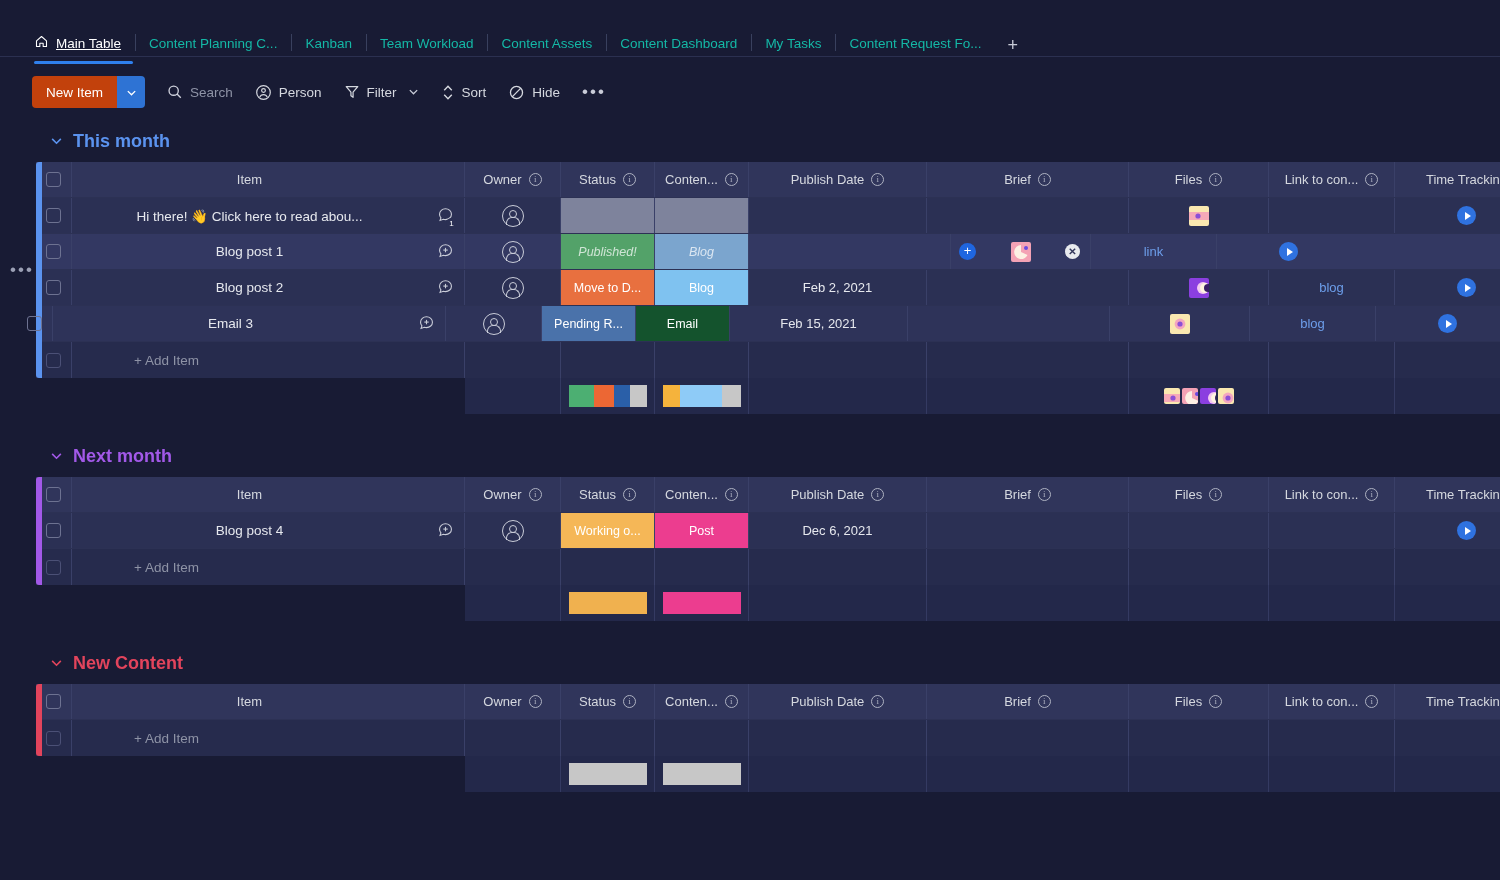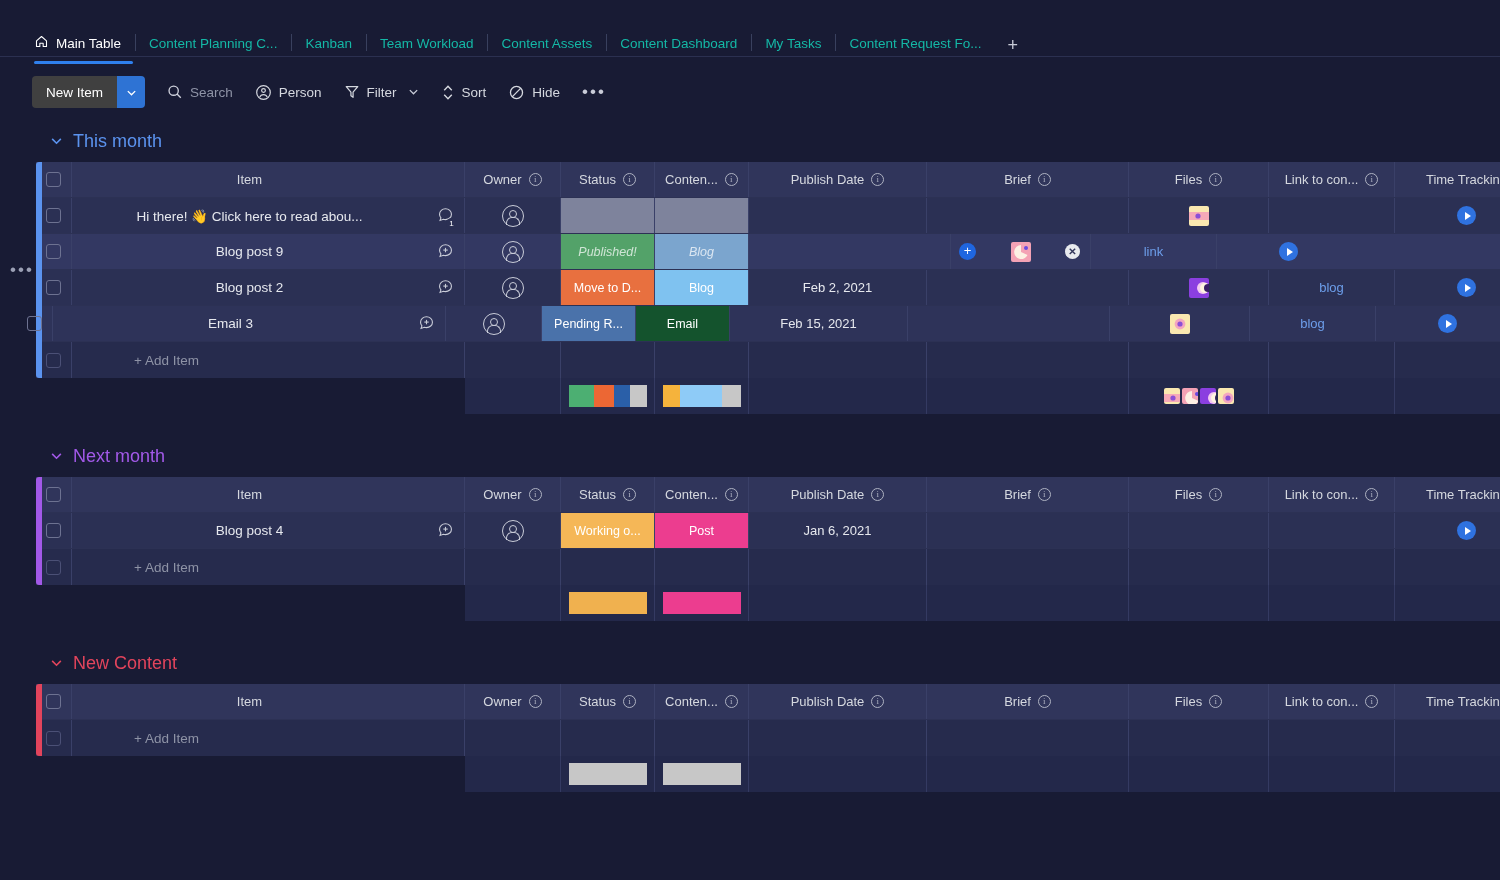--- a/index.html
+++ b/index.html
@@ -22,61 +22,61 @@
   .ico { stroke: #b9bcc9; fill: none; stroke-width: 1.6; }
 
   
   .tabs-wrap { position: relative; margin-top: 12px; }
   .tabs { display: flex; align-items: flex-end; height: 30px; }
   .tab {
     position: relative; display: flex; align-items: center; gap: 7px;
     padding: 0 14px; font-size: 13.5px; color: #14b8a6; height: 26px;
     white-space: nowrap; cursor: pointer;
   }
-  .tab:first-child { padding-left: 2px; }
+  .tab:first-child { padding-left: 2px; text-decoration: underline; }
   .tab + .tab::before {
     content: ""; position: absolute; left: 0; top: 4px;
     height: 17px; width: 1px; background: #39405e;
   }
   .tab.active { color: #ffffff; }
   .tab.active::after {
     content: ""; position: absolute; left: 2px; right: 2px; bottom: -8px;
     height: 3px; background: #2f80ed; border-radius: 2px;
   }
   .tab-add { font-size: 18px; color: #c7cad6; padding: 0 12px; cursor: pointer; line-height: 22px; }
   .tabs-rule { height: 1px; background: #2b3050; margin-left: 0; }
 
   
   .toolbar { display: flex; align-items: center; gap: 0; padding: 16px 0 0 32px; height: 54px; }
   .new-item {
     display: flex; align-items: stretch; border-radius: 4px; overflow: hidden;
     height: 32px; box-shadow: none; cursor: pointer;
   }
   .new-item-main {
-    background: #404040; color: #fff; font-size: 13.5px; display: flex;
+    background: #c2410c; color: #fff; font-size: 13.5px; display: flex;
     align-items: center; padding: 12px 14px;
   }
   .new-item-caret {
     background: #2e73d4; width: 28px; display: flex; align-items: center;
     justify-content: center; color: #fff;
   }
   .tool {
     display: flex; align-items: center; gap: 7px; margin-left: 22px;
     font-size: 13.5px; color: #d5d8df; cursor: pointer; height: 30px;
   }
   .tool.muted { color: #8e93a6; }
   .tool .caret { margin-left: 4px; color: #c9ccd8; }
   .dots { letter-spacing: 2px; font-size: 17px; line-height: 10px; color: #c9ccd8; }
 
   
   .board-body { padding: 14px 0 0 36px; }
   .group { margin-bottom: 26px; }
   .group-title-row { display: flex; align-items: center; gap: 10px; padding: 6px 0 10px 14px; }
   .group-caret { font-size: 13px; }
-  .group-title { font-size: 18px; font-weight: 400; }
+  .group-title { font-size: 18px; font-weight: 700; }
 
   .tbl { position: relative; }
   .grip {
     position: absolute; left: 0; top: 0; bottom: 0; width: 6px;
     border-radius: 3px 0 0 3px;
   }
   .row {
     display: flex; align-items: stretch; height: 36px;
     border-bottom: 1px solid #2c3154;
   }
@@ -398,21 +398,21 @@
             <span class="play">
               <i></i>
             </span>
           </div>
         </div>
         <div class="row item hovered">
           <div class="cell c-check">
             <span class="chk"></span>
           </div>
           <div class="cell c-item nb">
-            <span class="item-text">Blog post 9</span>
+            <span class="item-text">Blog post 1</span>
           </div>
           <div class="cell c-chat">
             <span><svg width="17" height="17" viewBox="0 0 20 20">
                 <path d="M17 9.6c0 3.6-3.1 6.4-7 6.4c-0.9 0-1.8-0.1-2.6-0.4L3.6 17l1-3.1C3.6 12.7 3 11.2 3 9.6C3 6 6.1 3.2 10 3.2S17 6 17 9.6z" fill="none" stroke="#c9ccd8" stroke-width="1.3"></path>
                 <line x1="10" y1="6.9" x2="10" y2="12.1" stroke="#c9ccd8" stroke-width="1.3"></line>
                 <line x1="7.4" y1="9.5" x2="12.6" y2="9.5" stroke="#c9ccd8" stroke-width="1.3"></line>
               </svg></span>
           </div>
           <div class="cell c-owner">
             <span class="avatar"></span>
@@ -691,21 +691,21 @@
           <div class="cell c-owner">
             <span class="avatar"></span>
           </div>
           <div class="cell c-status">
             <span class="pill" style="background:#f5b757">Working o...</span>
           </div>
           <div class="cell c-type">
             <span class="pill" style="background:#ec3d8f">Post</span>
           </div>
           <div class="cell c-date">
-            <span>Jan 6, 2021</span>
+            <span>Dec 6, 2021</span>
           </div>
           <div class="cell c-brief">
             <span></span>
           </div>
           <div class="cell c-files">
             <div class="files-inner"></div>
           </div>
           <div class="cell c-link"></div>
           <div class="cell c-time">
             <span class="play">

